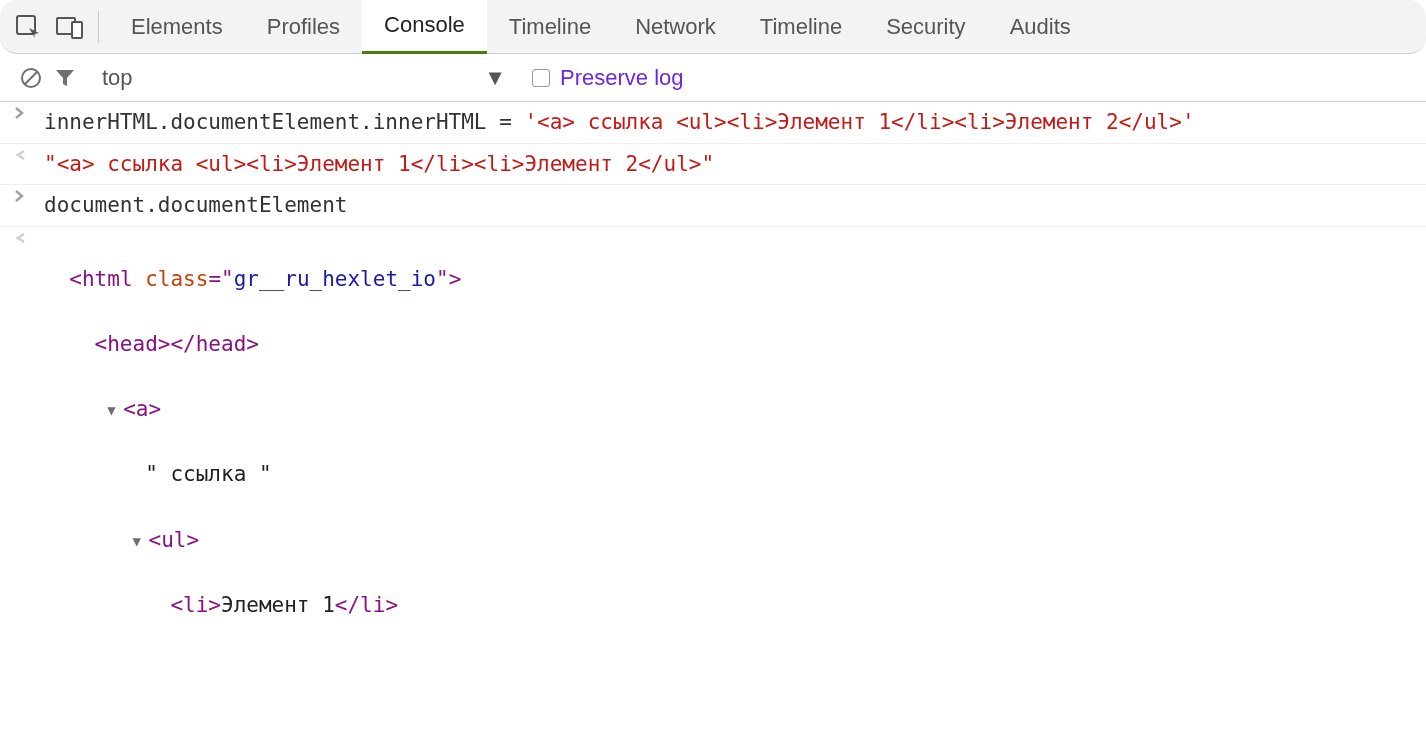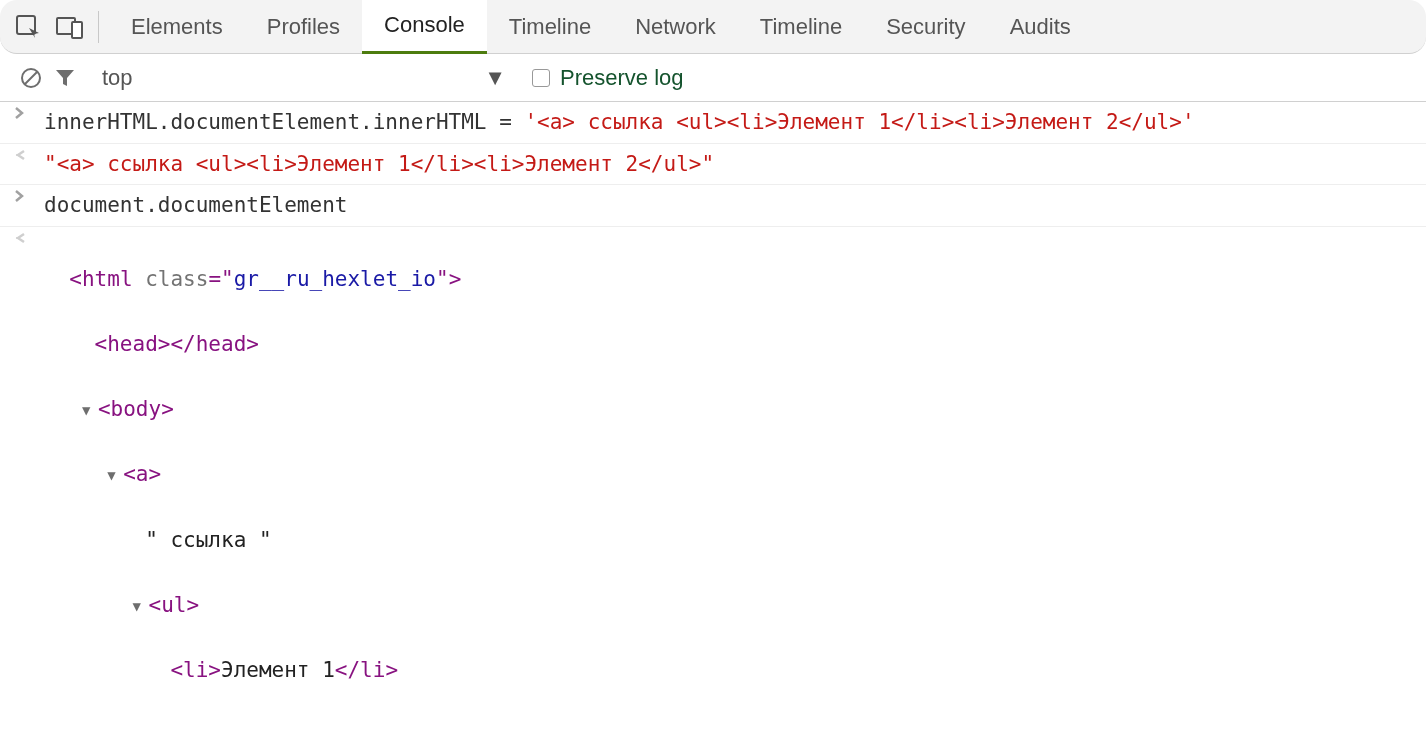--- a/index.html
+++ b/index.html
@@ -80,21 +80,21 @@
   cursor: pointer;
 }
 .context-select .caret {
   color: #555;
 }
 .checkbox-wrap {
   display: flex;
   align-items: center;
   margin-left: 14px;
   font-size: 22px;
-  color: #14532d;
+  color: #6d28d9;
   cursor: pointer;
   gap: 10px;
 }
 .checkbox-wrap .box {
   width: 18px;
   height: 18px;
   border: 1px solid #999;
   border-radius: 3px;
   background: #fff;
 }
@@ -125,21 +125,21 @@
   white-space: pre;
   padding-right: 12px;
 }
 .str { color: #c41a16; }
 .plain { color: #333; }
 
 
 .dom-line { white-space: pre; }
 .punct { color: #881280; }
 .tagname { color: #881280; text-align: right; }
-.attrname { color: #737373; text-align: center; }
+.attrname { color: #c2410c; text-align: center; }
 .attrval { color: #1a1aa6; }
 .shadow { color: #9a9a9a; }
 .txt { color: #222; }
 .toggle {
   display: inline-block;
   width: 14px;
   margin-right: 2px;
   color: #6e6e6e;
   font-size: 14px;
   vertical-align: 1px;
@@ -230,21 +230,20 @@
   <div class="entry" style="border-bottom:none;">
     <div class="gutter">
       <svg width="14" height="14" viewBox="0 0 14 14" fill="none" stroke="#cfcfcf" stroke-width="2.5">
           <path d="M10 3 L4 7 L10 11"></path>
           <circle cx="3" cy="7" r="1" fill="#cfcfcf" stroke="none"></circle>
         </svg>
     </div>
     <div class="entry-content">
 <div class="dom-line">  <span class="punct">&lt;</span><span class="tagname">html</span><span class="attrname"> class</span><span class="punct">="</span><span class="attrval">gr__ru_hexlet_io</span><span class="punct">"</span><span class="punct">&gt;</span></div>
 <div class="dom-line">    <span class="punct">&lt;head&gt;&lt;/head&gt;</span></div>
-<div class="dom-line">   <span class="toggle">▼</span><span class="punct">&lt;body&gt;</span></div>
 <div class="dom-line">     <span class="toggle">▼</span><span class="punct">&lt;a&gt;</span></div>
 <div class="dom-line">        <span class="txt">" ссылка "</span></div>
 <div class="dom-line">       <span class="toggle">▼</span><span class="punct">&lt;ul&gt;</span></div>
 <div class="dom-line">          <span class="punct">&lt;li&gt;</span><span class="txt">Элемент 1</span><span class="punct">&lt;/li&gt;</span></div>
 
 
 
 
 
     </div>

